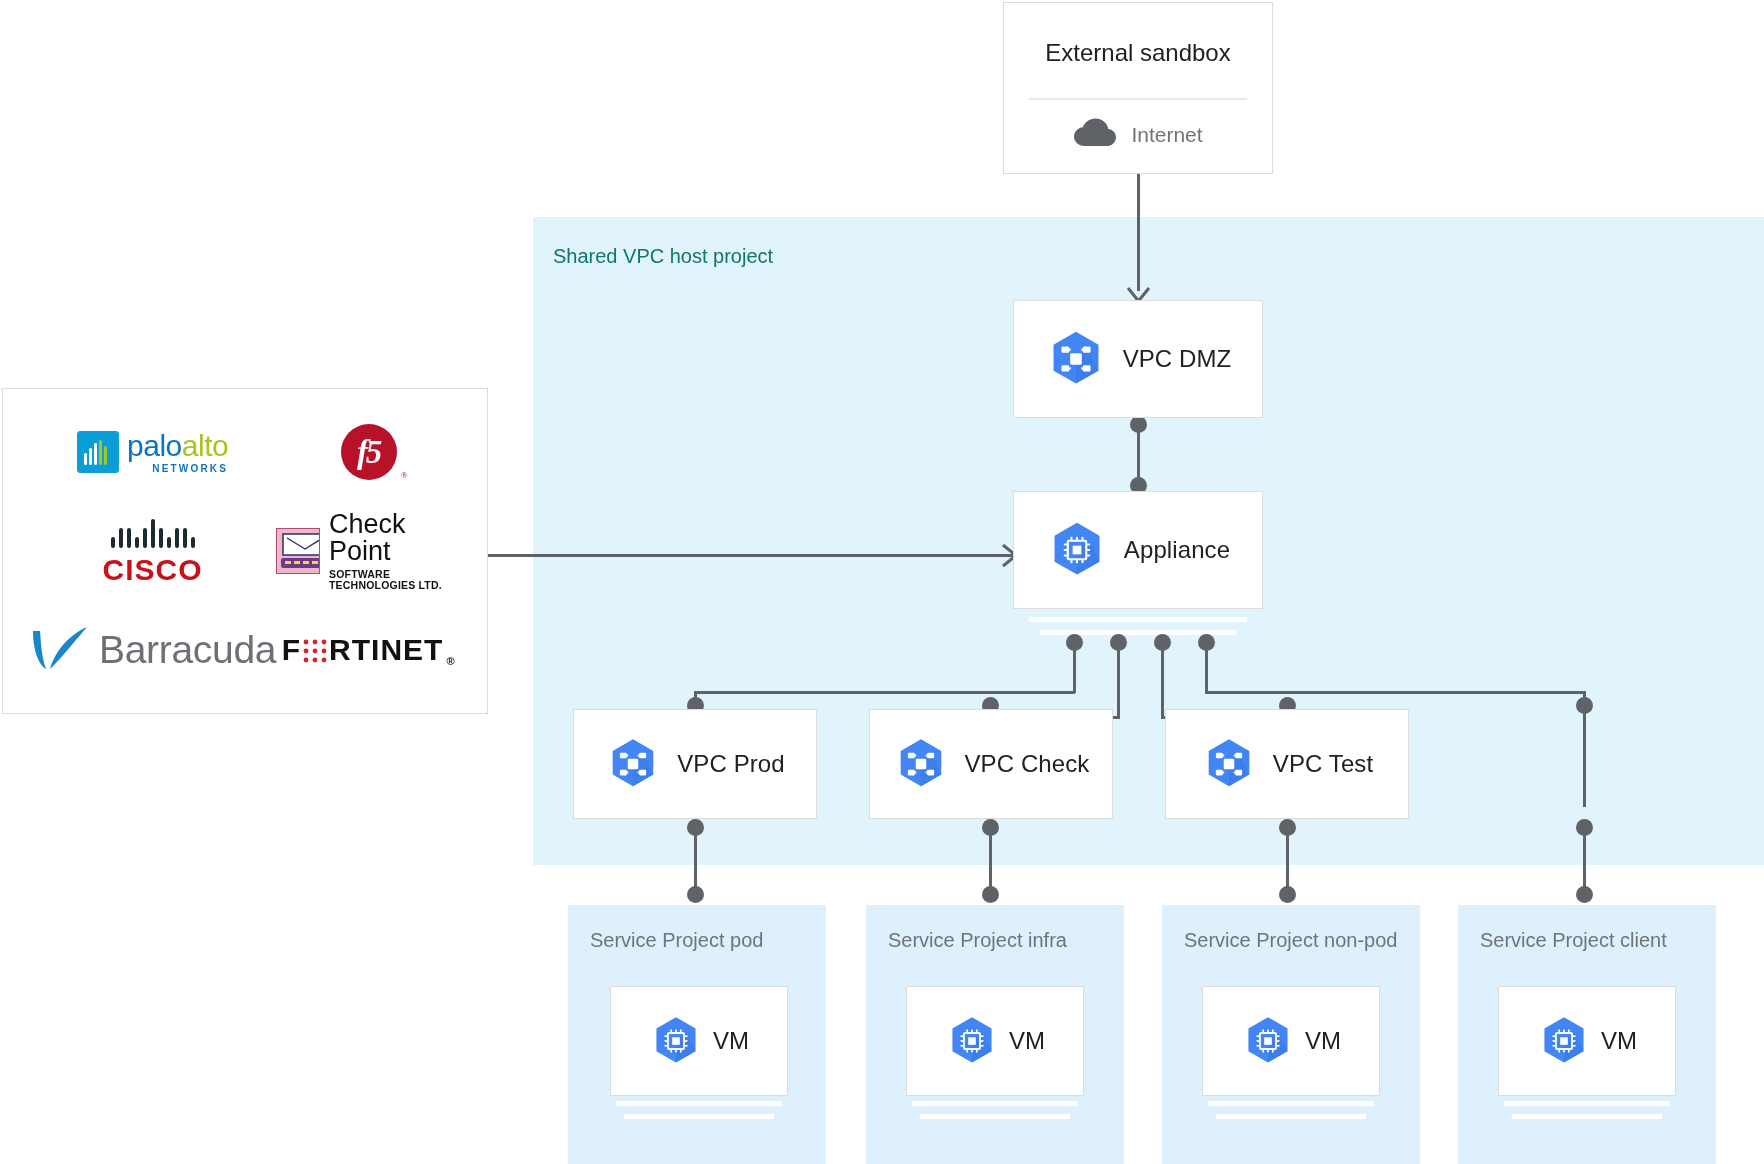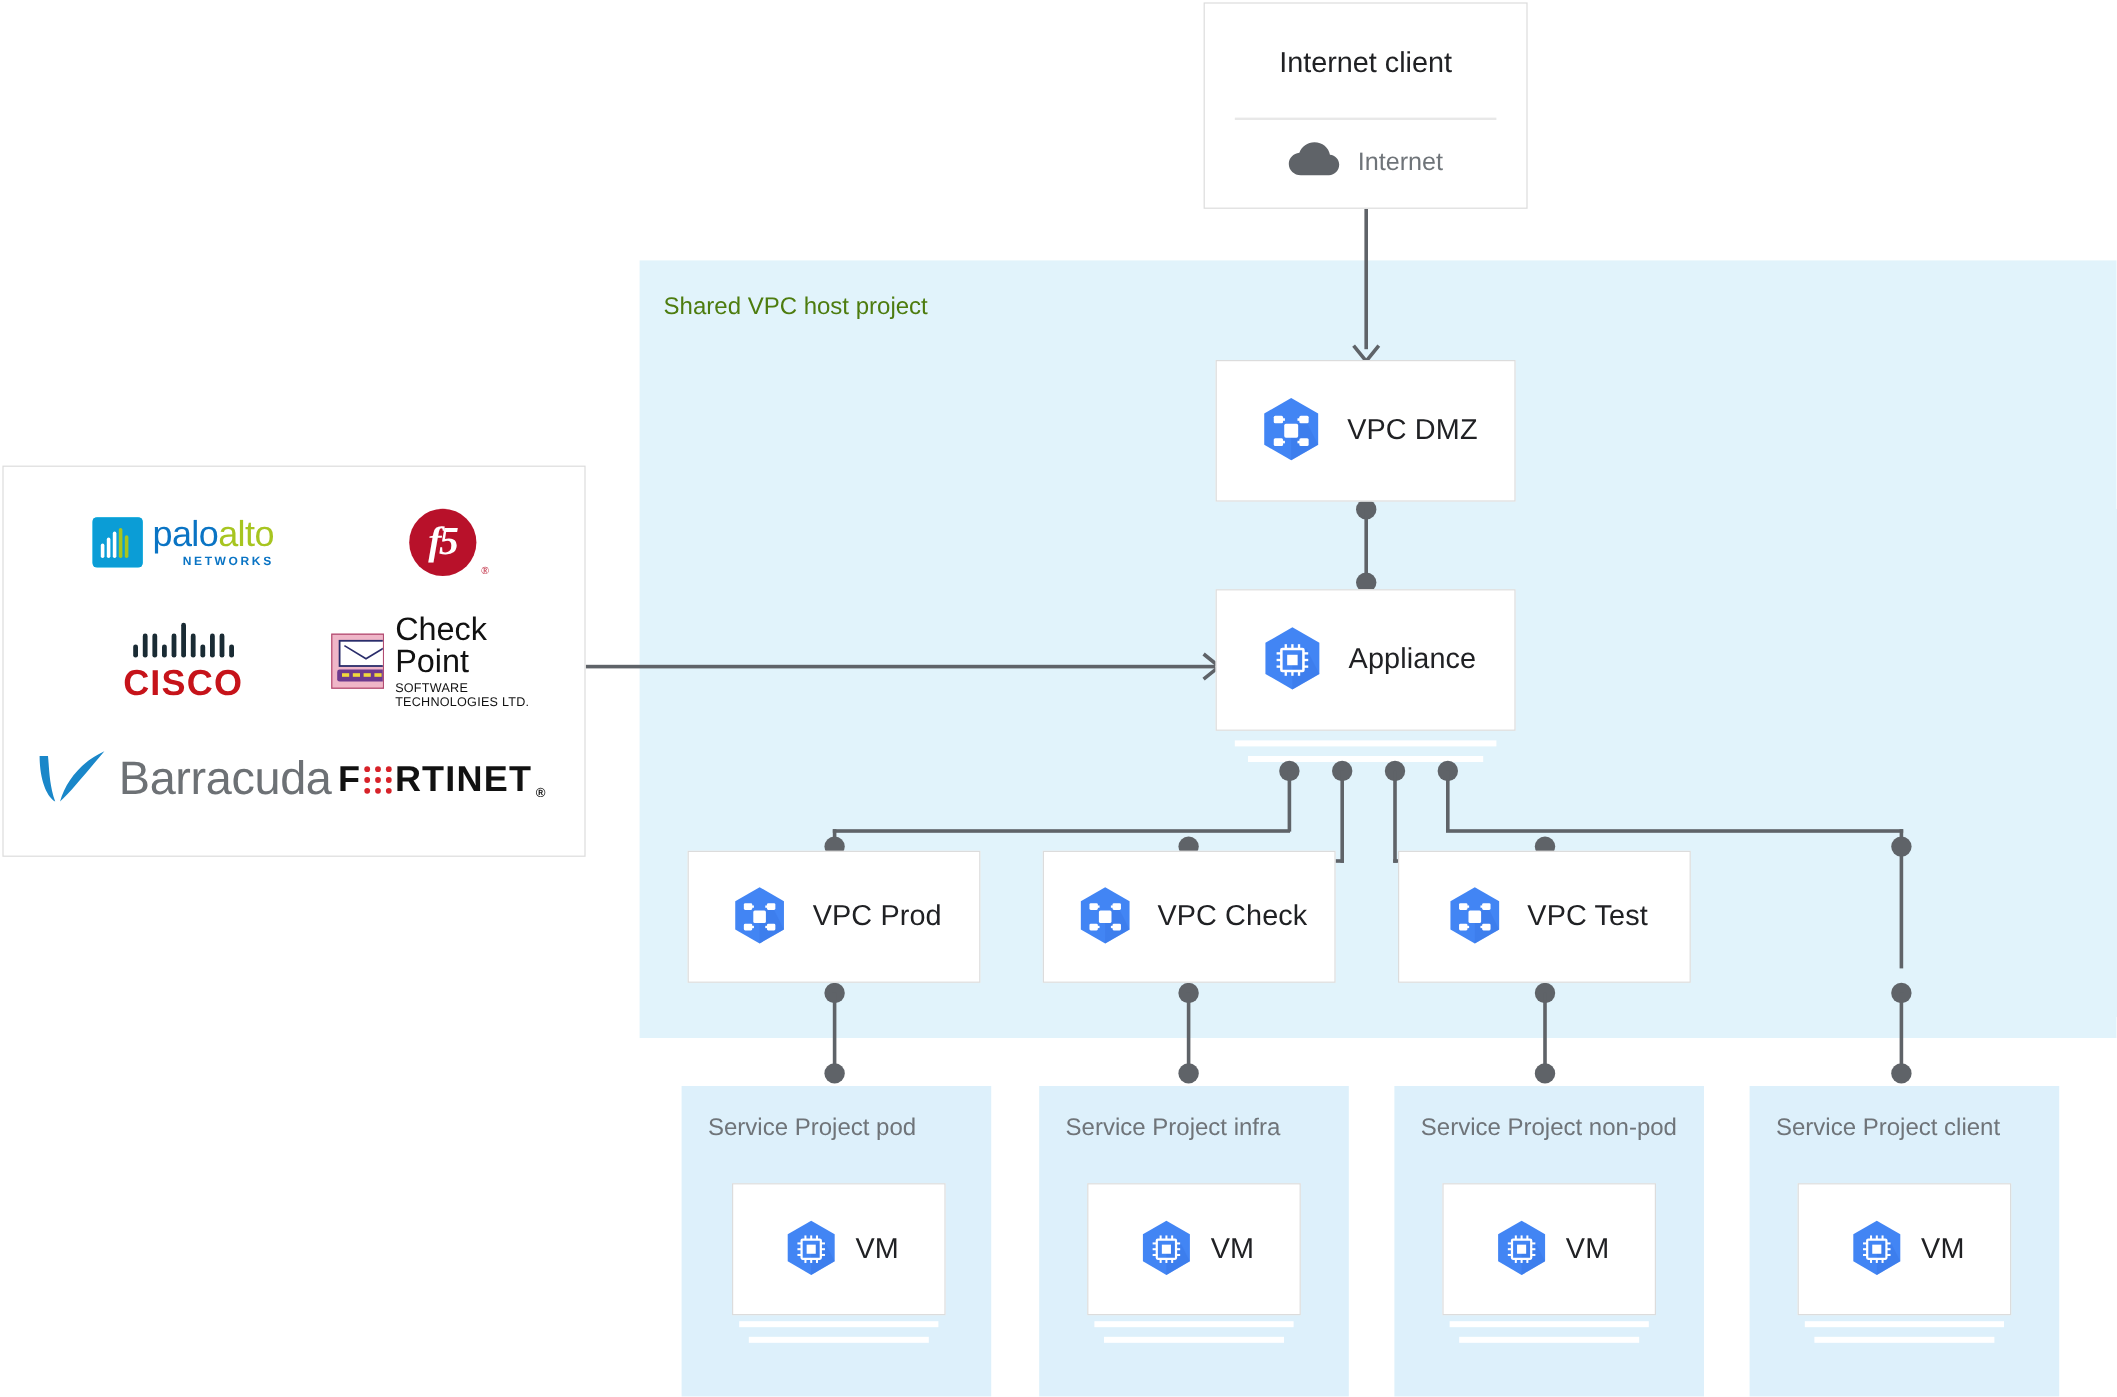--- a/index.html
+++ b/index.html
@@ -41,21 +41,21 @@
   #shared-region{
     position:absolute;
     left:533px;top:217px;
     width:1231px;height:648px;
     background:#e1f3fb;
   }
   #shared-region-label{
     position:absolute;
     left:553px;top:245px;
     font-size:20px;
-    color:#4d7c0f;
+    color:#0f766e;
     white-space:nowrap;
   }
 
   
   .svc-region{
     position:absolute;
     top:905px;
     height:259px;
     background:#ddf0fb;
   }
@@ -195,21 +195,21 @@
   }
 
   
   .cp-wrap{display:flex;align-items:center;gap:9px;}
   .cp-mark{
     width:56px;height:44px;background:#e8a0b4;
     border:1px solid #b14d72;position:relative;overflow:hidden;
   }
   .cp-text{display:flex;flex-direction:column;line-height:1;}
   .cp-title{font-size:27px;color:#111111;font-weight:400;position:relative;}
-  .cp-sub{font-size:10.5px;letter-spacing:.2px;color:#111111;margin-top:4px;font-weight:400;}
+  .cp-sub{font-size:10.5px;letter-spacing:.2px;color:#111111;margin-top:4px;font-weight:700;}
 
   
   .bc-wrap{display:flex;align-items:center;gap:8px;}
   .bc-word{font-size:39px;color:#6d7175;letter-spacing:-.3px;position:relative;}
 
   
   .ft-wrap{display:flex;align-items:center;}
   .ft-word{
     font-size:30px;font-weight:700;color:#111111;letter-spacing:1px;
     display:flex;align-items:center;
@@ -298,21 +298,21 @@
 
   <div class="dot" style="left:1279px;top:819px;"></div>
   <div class="vline" style="left:1286px;top:827px;height:65px;"></div>
   <div class="dot" style="left:1279px;top:886px;"></div>
 
   <div class="dot" style="left:1576px;top:819px;"></div>
   <div class="vline" style="left:1583px;top:827px;height:65px;"></div>
   <div class="dot" style="left:1576px;top:886px;"></div>
 
   <div class="card" id="external-client">
-    <div id="external-client-title">Internet client</div>
+    <div id="external-client-title">External sandbox</div>
     <div id="external-client-divider"></div>
     <div id="internet-row">
       <span class="icon">
         <svg width="44" height="30" viewBox="0 0 44 30">
           <path d="M34.5 28H11C5.5 28 1 23.8 1 18.6c0-4.8 3.8-8.8 8.8-9.3C11.6 4.1 16.6 0.5 22.4 0.5c6.5 0 11.9 4.5 12.9 10.4 4.4 0.4 7.7 3.9 7.7 8.2C43 24 39.2 28 34.5 28z" fill="#5f6368"></path>
         </svg>
       </span>
       <span id="internet-label">Internet</span>
     </div>
   </div>

